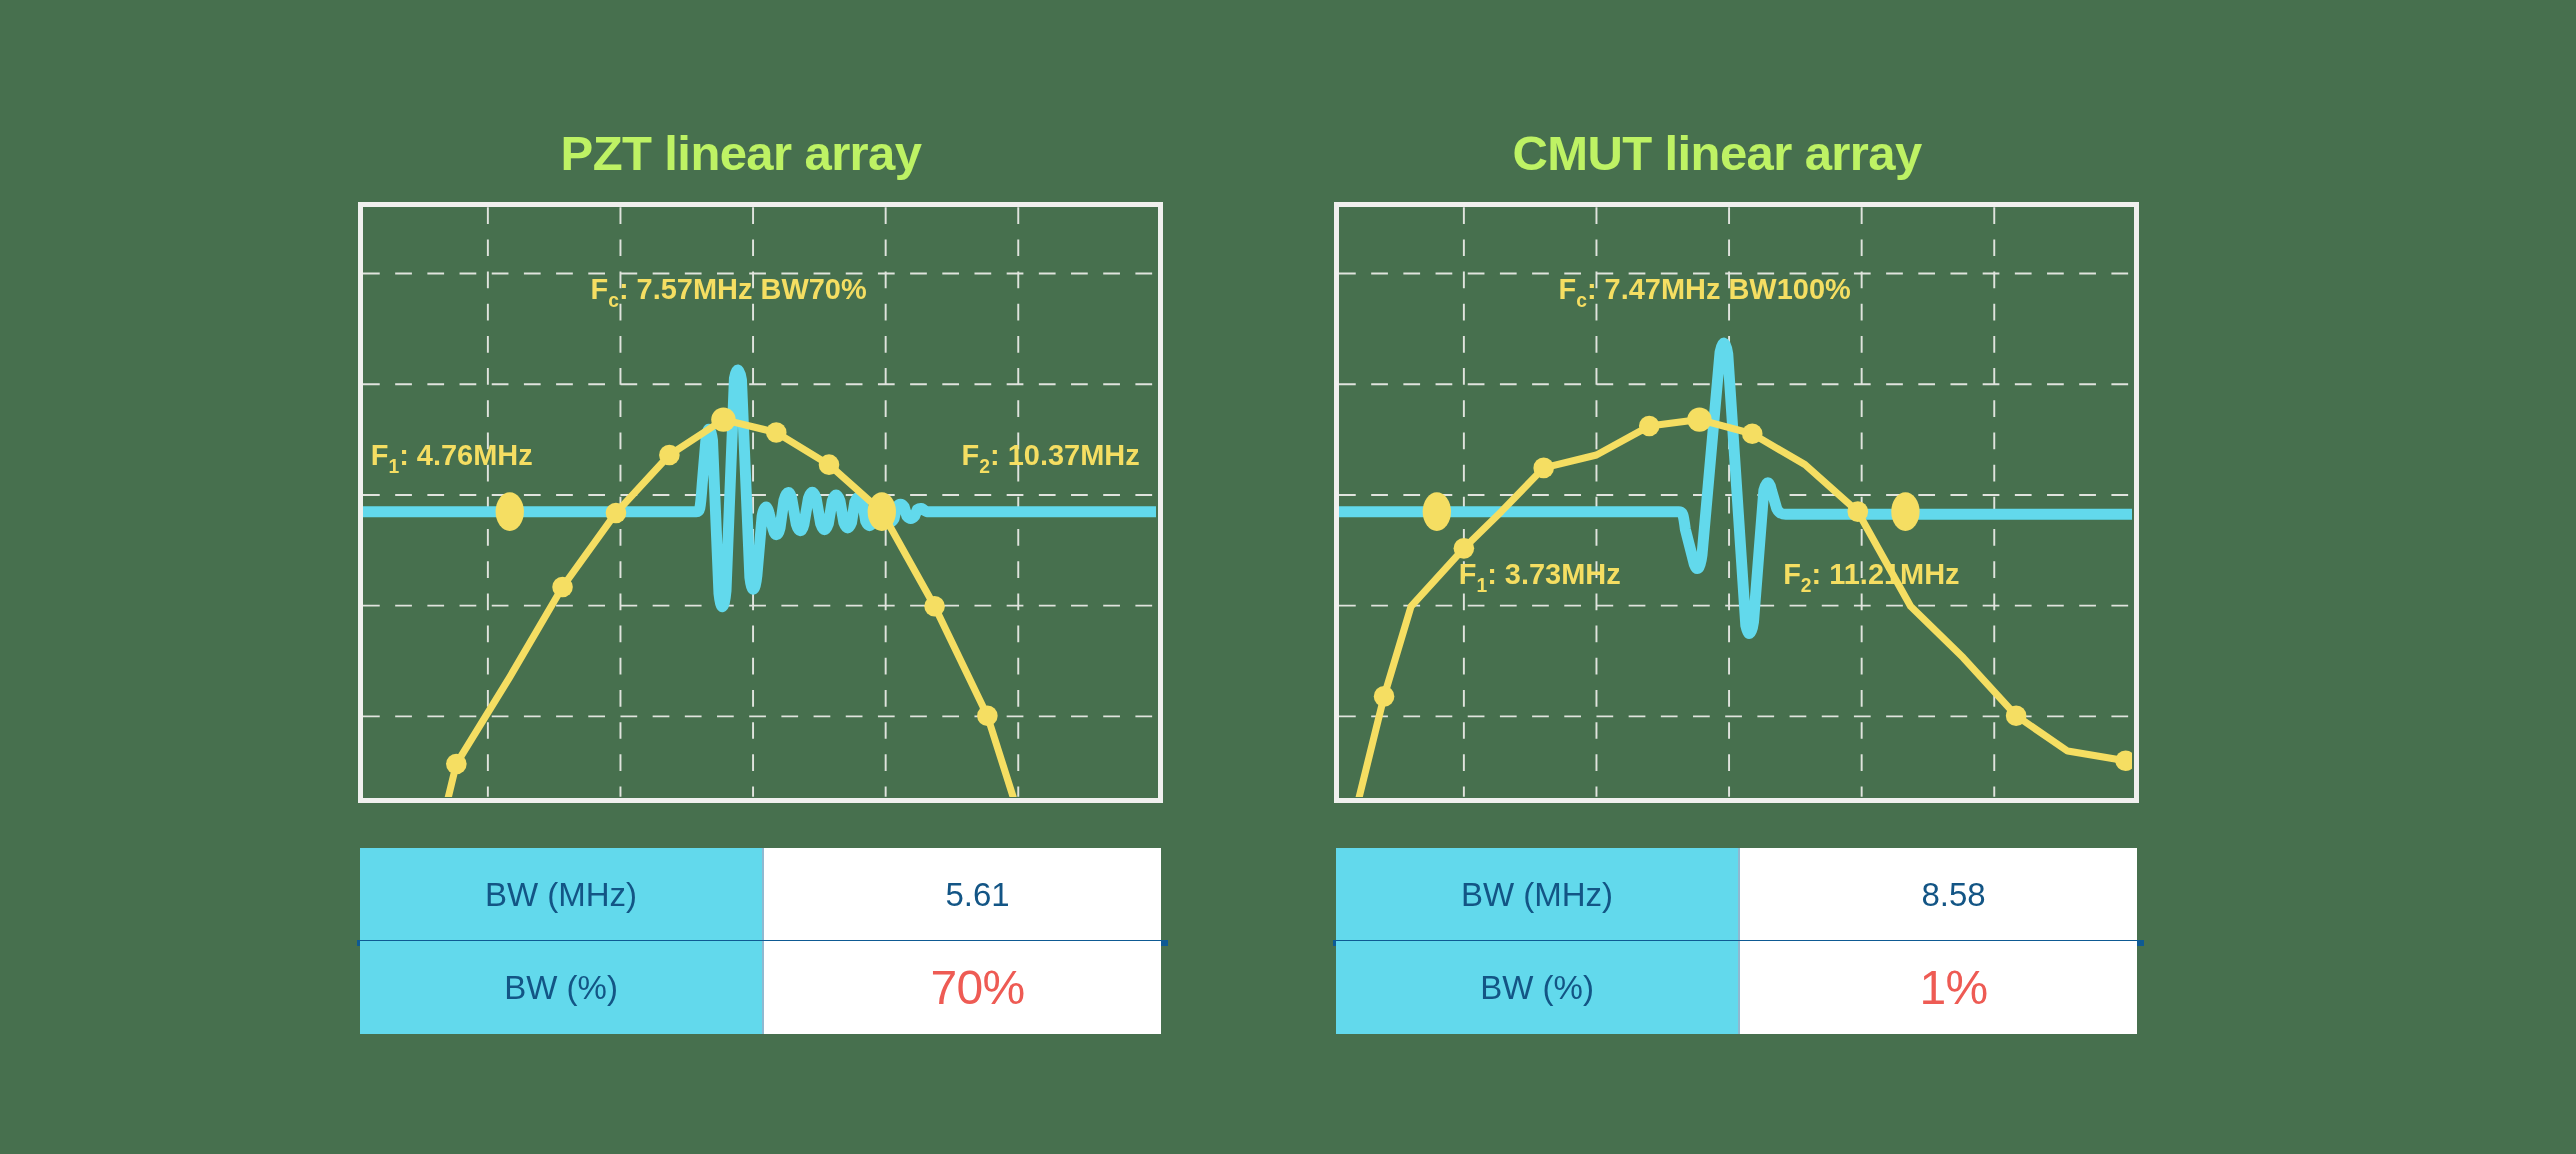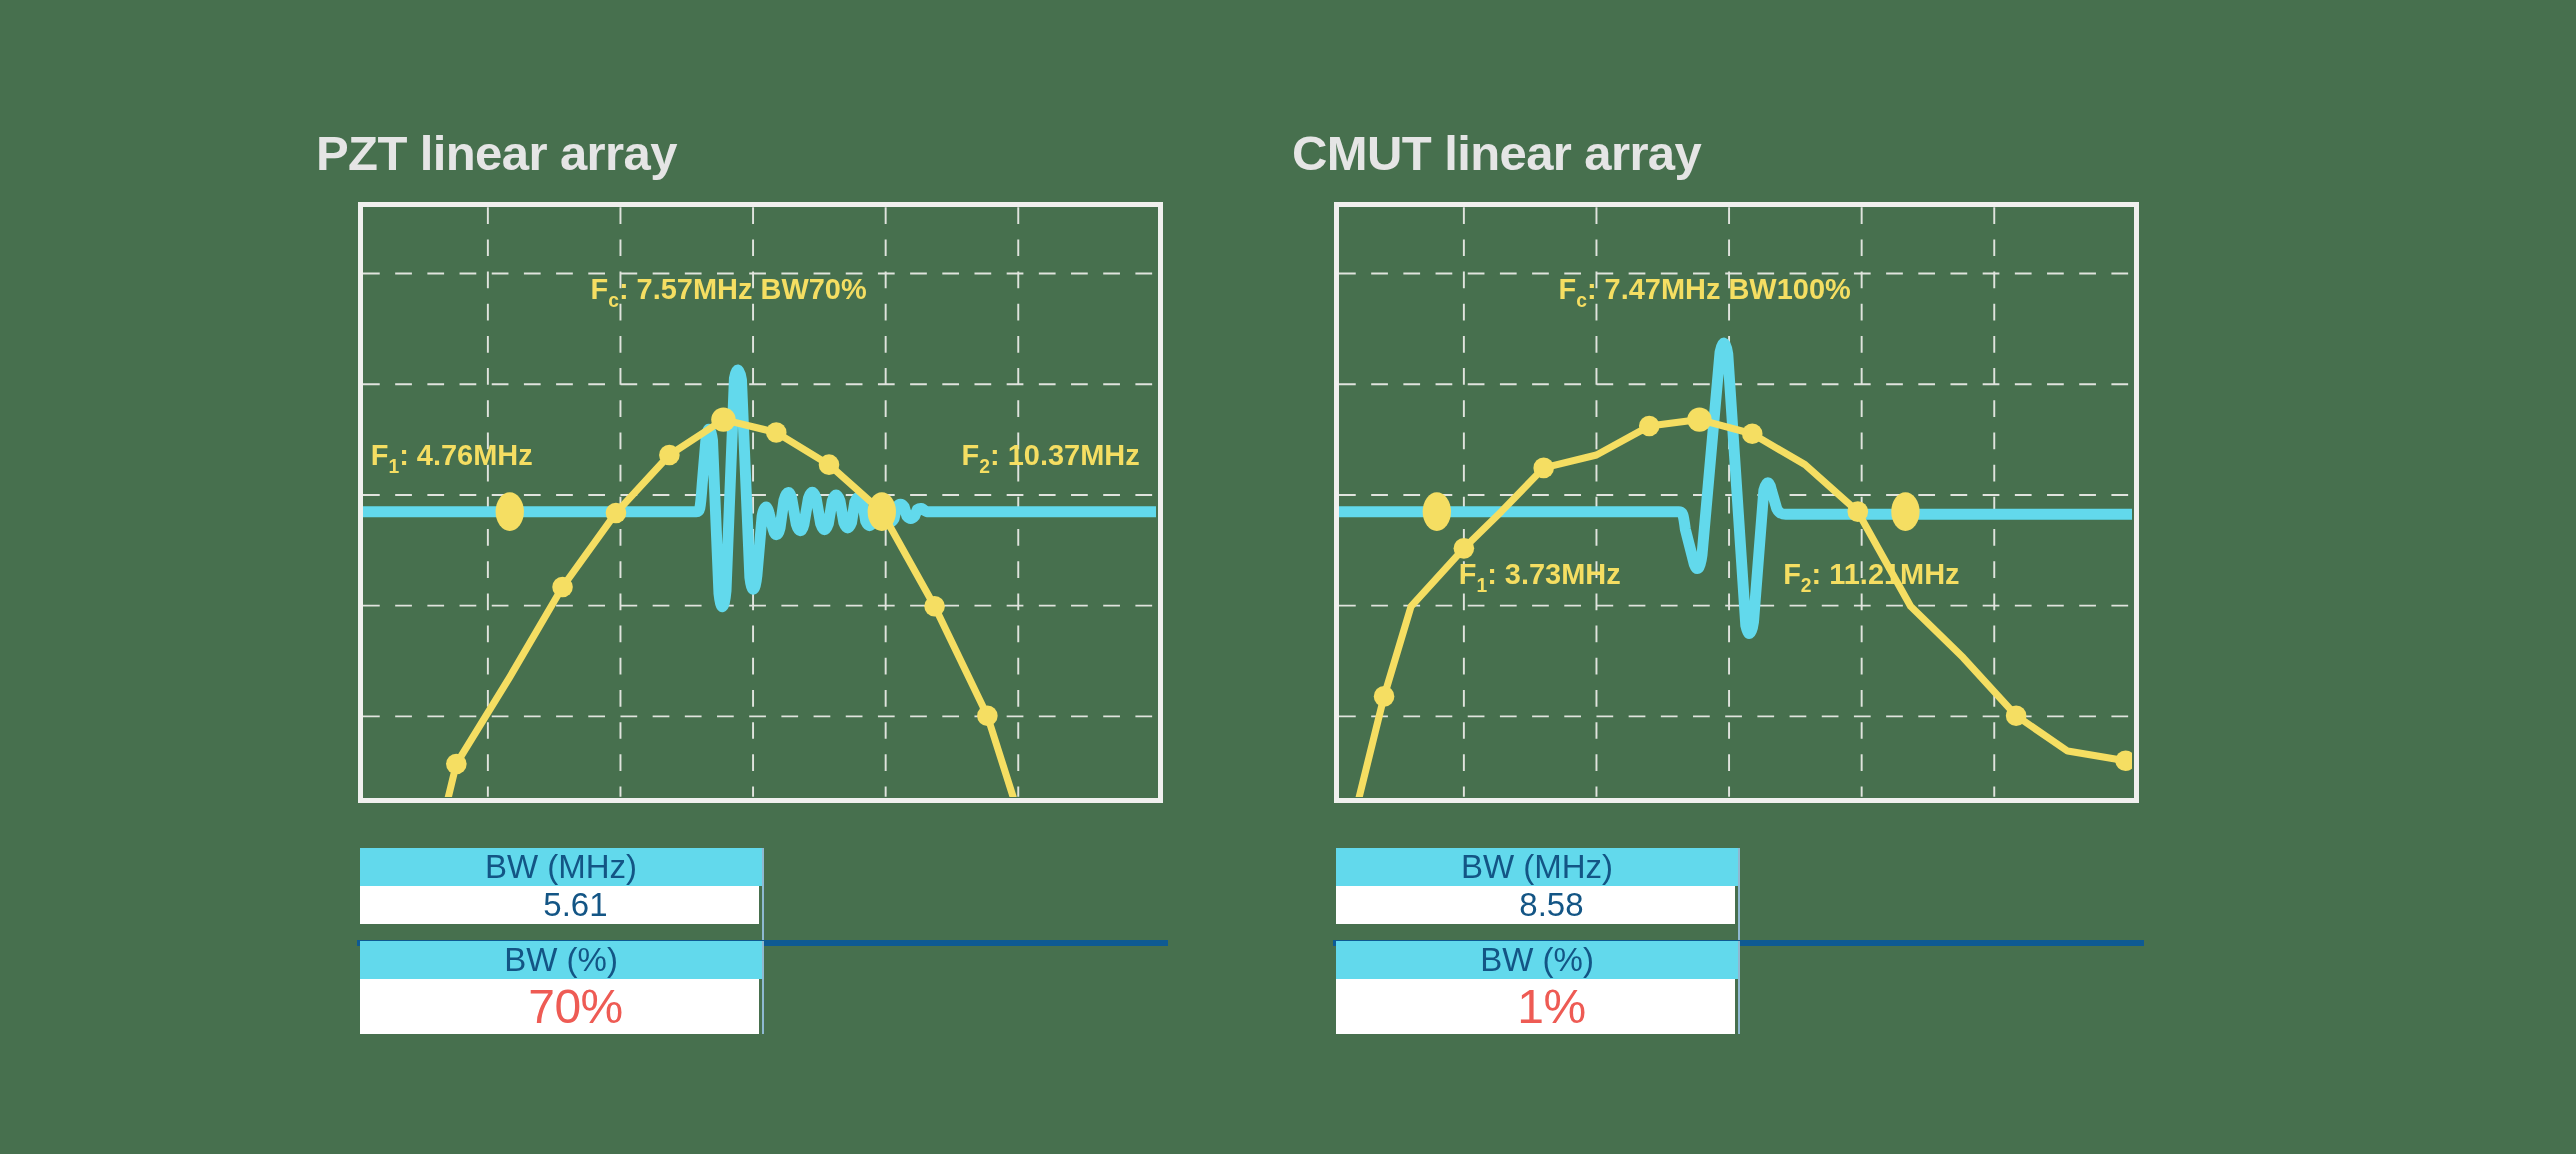--- a/index.html
+++ b/index.html
@@ -10,21 +10,22 @@
     overflow:hidden;
   }
   .stage{position:relative;width:2576px;height:1154px;}
 
   .panel{position:absolute;top:0;width:1204px;height:1154px;}
   .panel-left{left:316px;}
   .panel-right{left:1292px;}
 
   .panel-title{
     position:absolute;top:84px;left:0;width:850px;
-    color:#e5e5e5;
+    text-align:center;
+    color:#bef264;
     font-size:49px;
     font-weight:700;
     letter-spacing:-0.6px;
     white-space:nowrap;
   }
 
   .chart-frame{
     position:absolute;
     left:42px;top:202px;
     width:805px;height:601px;
@@ -39,21 +40,20 @@
   .bw-table{
     position:absolute;
     left:44px;top:848px;
     width:801px;height:187px;
   }
   .bw-row{
     position:relative;
     display:flex;
     height:93px;
     width:100%;
-    flex-direction:column;
   }
   .bw-cell-label{
     width:50.2%;
     background:#62D9EC;
     display:flex;align-items:center;justify-content:center;
     color:#135585;
     font-size:33px;
     font-weight:400;
     letter-spacing:0px;
     box-sizing:border-box;

